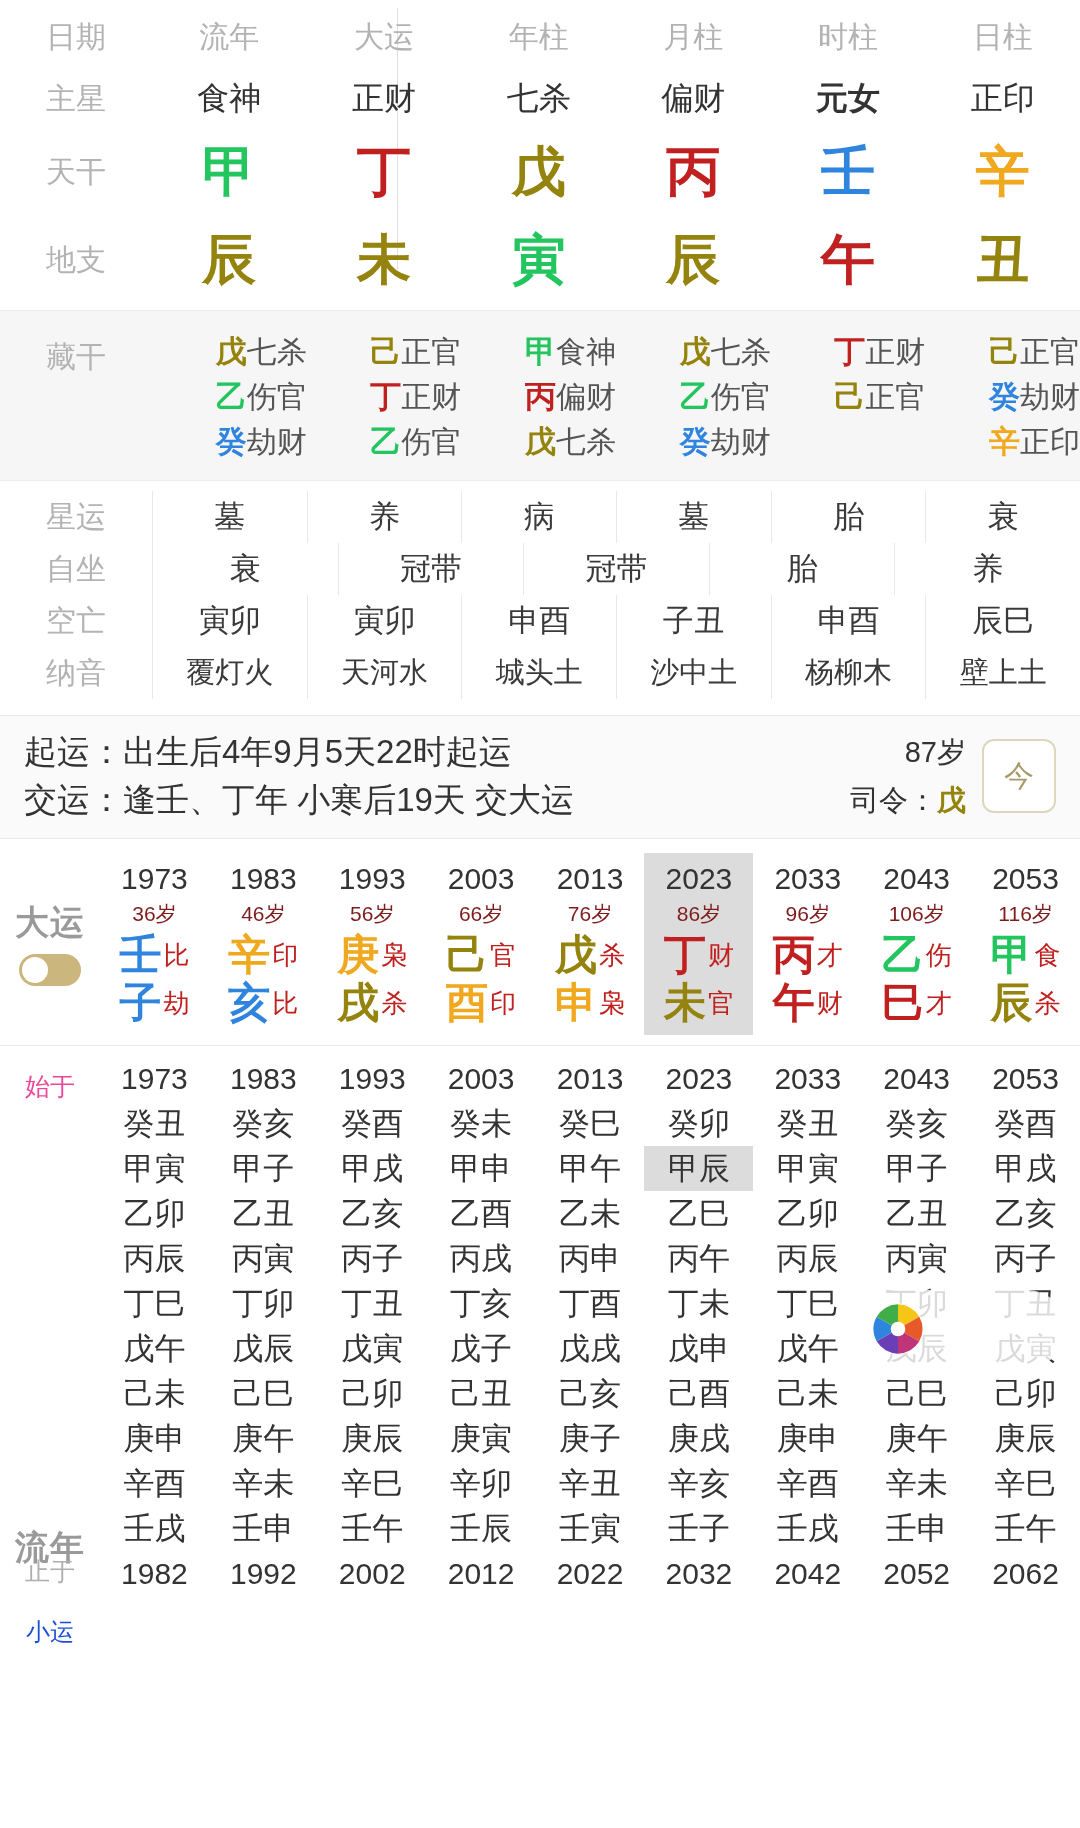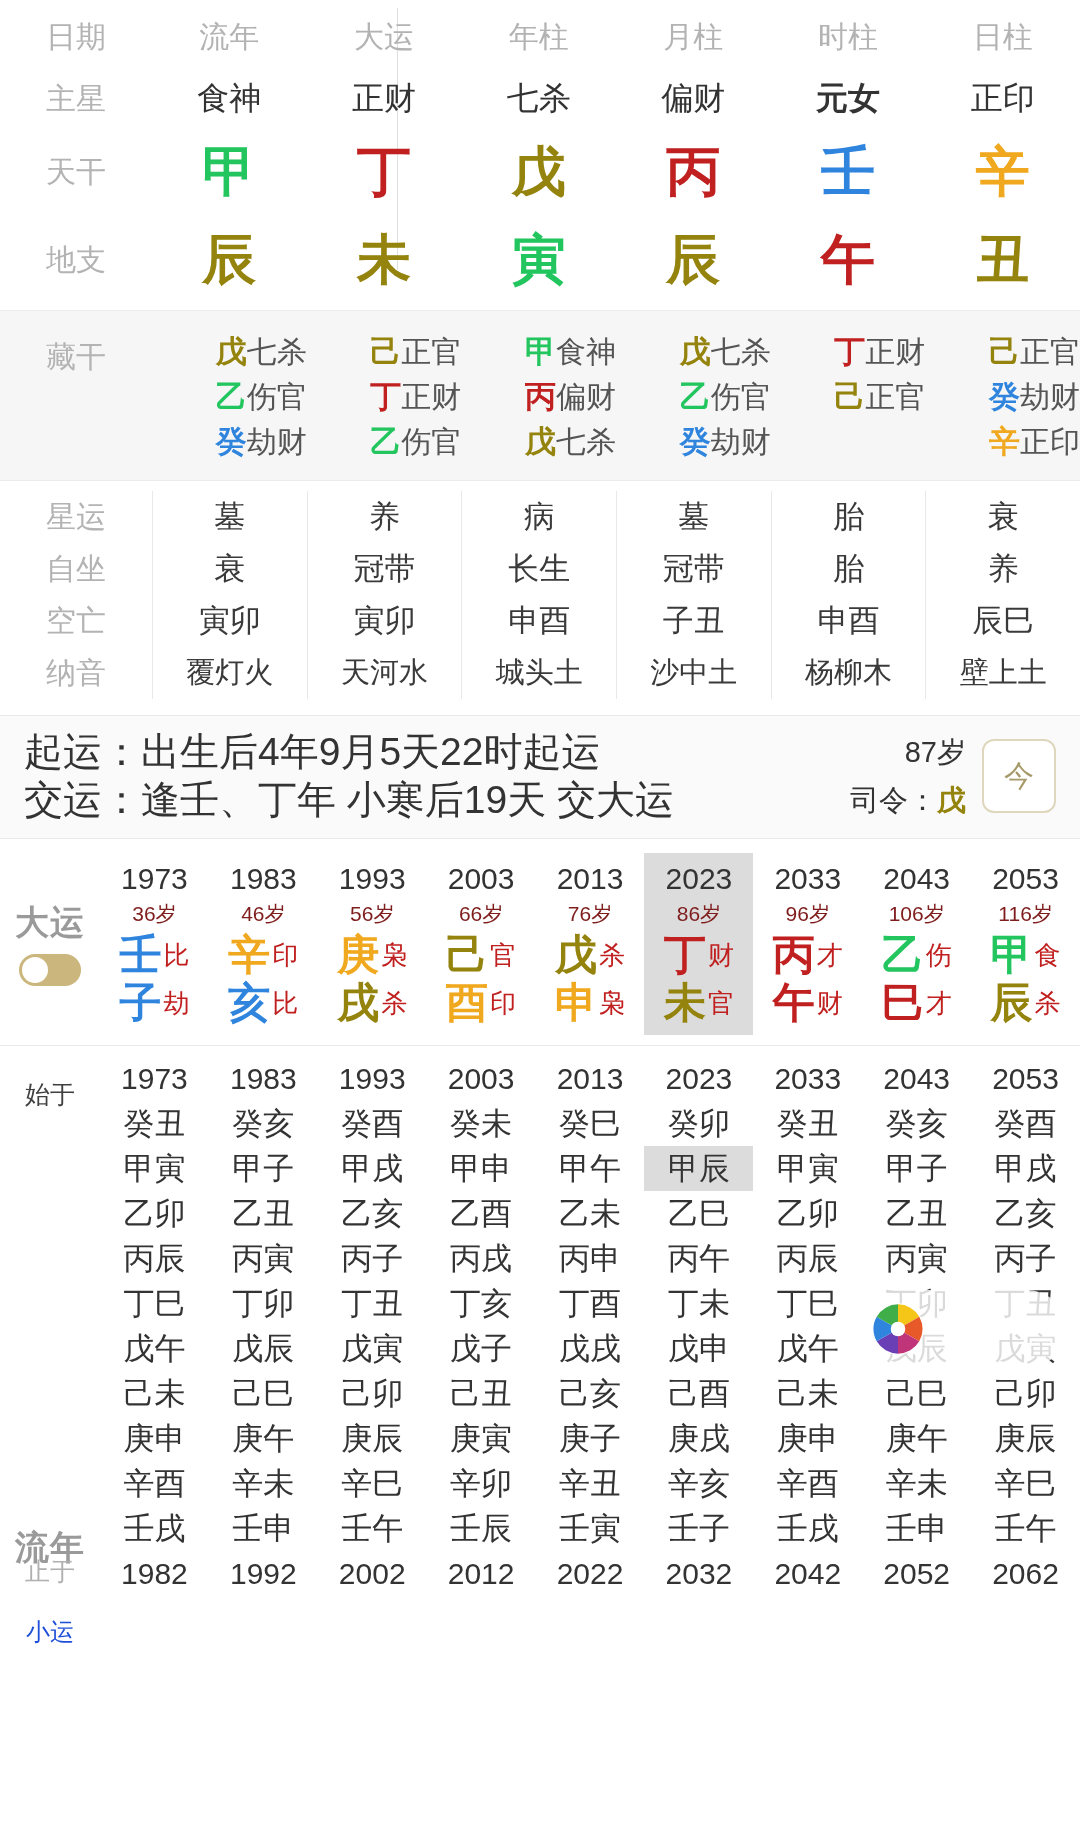--- a/index.html
+++ b/index.html
@@ -80,21 +80,21 @@
   
   .infoband {
     background:#fafafa;
     border-top:1px solid #e9e9e9;
     border-bottom:1px solid #e9e9e9;
     padding:12px 24px 14px 24px;
     display:flex; align-items:center; justify-content:space-between;
     margin-top:6px;
     position:relative;
   }
-  .info-left { font-size:39px; color:#333; line-height:48px; }
+  .info-left { font-size:33px; color:#333; line-height:48px; }
   .info-right { display:flex; align-items:center; gap:16px; }
   .info-right-text { text-align:right; font-size:29px; line-height:48px; color:#333; }
   .calbtn {
     width:74px; height:74px; border:2px solid #ded7bd; border-radius:12px;
     display:flex; align-items:center; justify-content:center;
     color:#a79a6a; font-size:30px; background:#fff;
   }
 
   
   .dayun-sec { display:flex; padding:14px 0 10px 0; position:relative; }
@@ -126,22 +126,22 @@
   .dy-gz { display:flex; align-items:flex-start; }
   .dy-gz .big { font-size:42px; font-weight:bold; line-height:48px; }
   .dy-gz .sm  { font-size:26px; line-height:48px; margin-left:2px; }
 
   
   .ln-sec { display:flex; border-top:1px solid #e9e9e9; padding-top:10px; position:relative; }
   .ln-left {
     width:100px; min-width:100px; position:relative;
   }
   .ln-startlbl{
-    position:absolute; top:22px; left:0; width:100%;
-    text-align:center; font-size:25px; color:#404040;
+    position:absolute; top:14px; left:0; width:100%;
+    text-align:center; font-size:25px; color:#ec4899;
   }
   .ln-title {
     position:absolute; top:470px; left:0; width:100%;
     text-align:center; font-size:34px; color:#9a9a9a; font-weight:bold;
     line-height:42px; letter-spacing:1px;
   }
   .ln-sub {
     position:absolute; top:560px; left:0; width:100%;
     text-align:center; font-size:24px; color:#1d4ed8;
   }
@@ -259,21 +259,20 @@
         <div class="fate-cell">养</div>
         <div class="fate-cell">病</div>
         <div class="fate-cell">墓</div>
         <div class="fate-cell">胎</div>
         <div class="fate-cell">衰</div>
       </div>
     <div class="fate-row">
         <div class="lbl">自坐</div>
         <div class="fate-cell">衰</div>
         <div class="fate-cell">冠带</div>
-        <div class="fate-cell">长生</div>
         <div class="fate-cell">冠带</div>
         <div class="fate-cell">胎</div>
         <div class="fate-cell">养</div>
       </div>
     <div class="fate-row">
         <div class="lbl">空亡</div>
         <div class="fate-cell">寅卯</div>
         <div class="fate-cell">寅卯</div>
         <div class="fate-cell">申酉</div>
         <div class="fate-cell">子丑</div>

